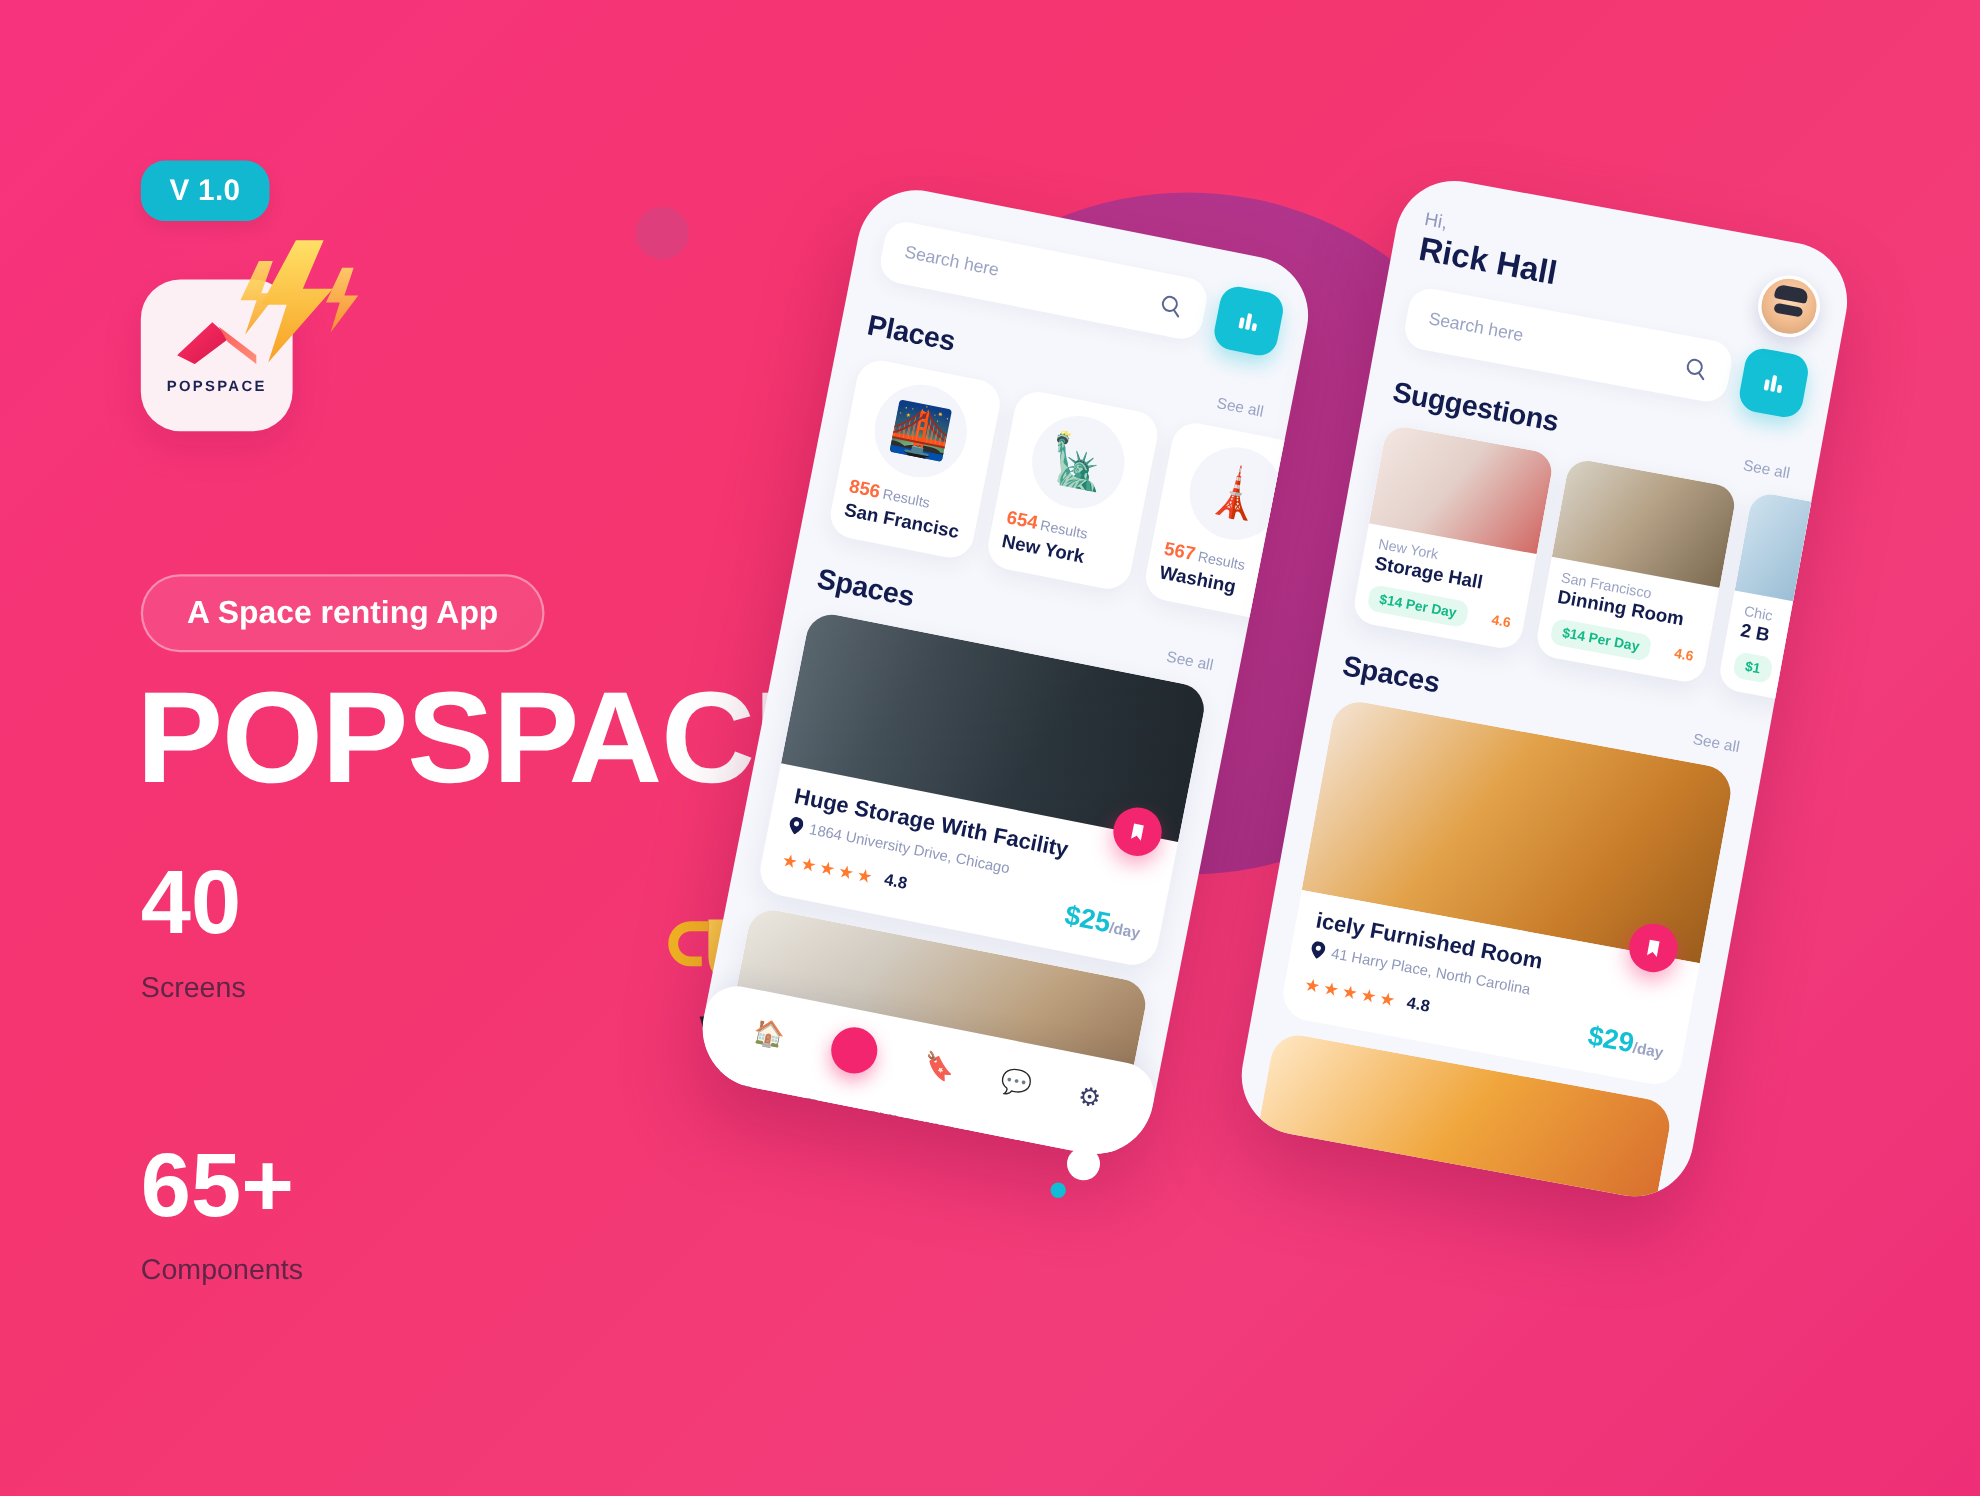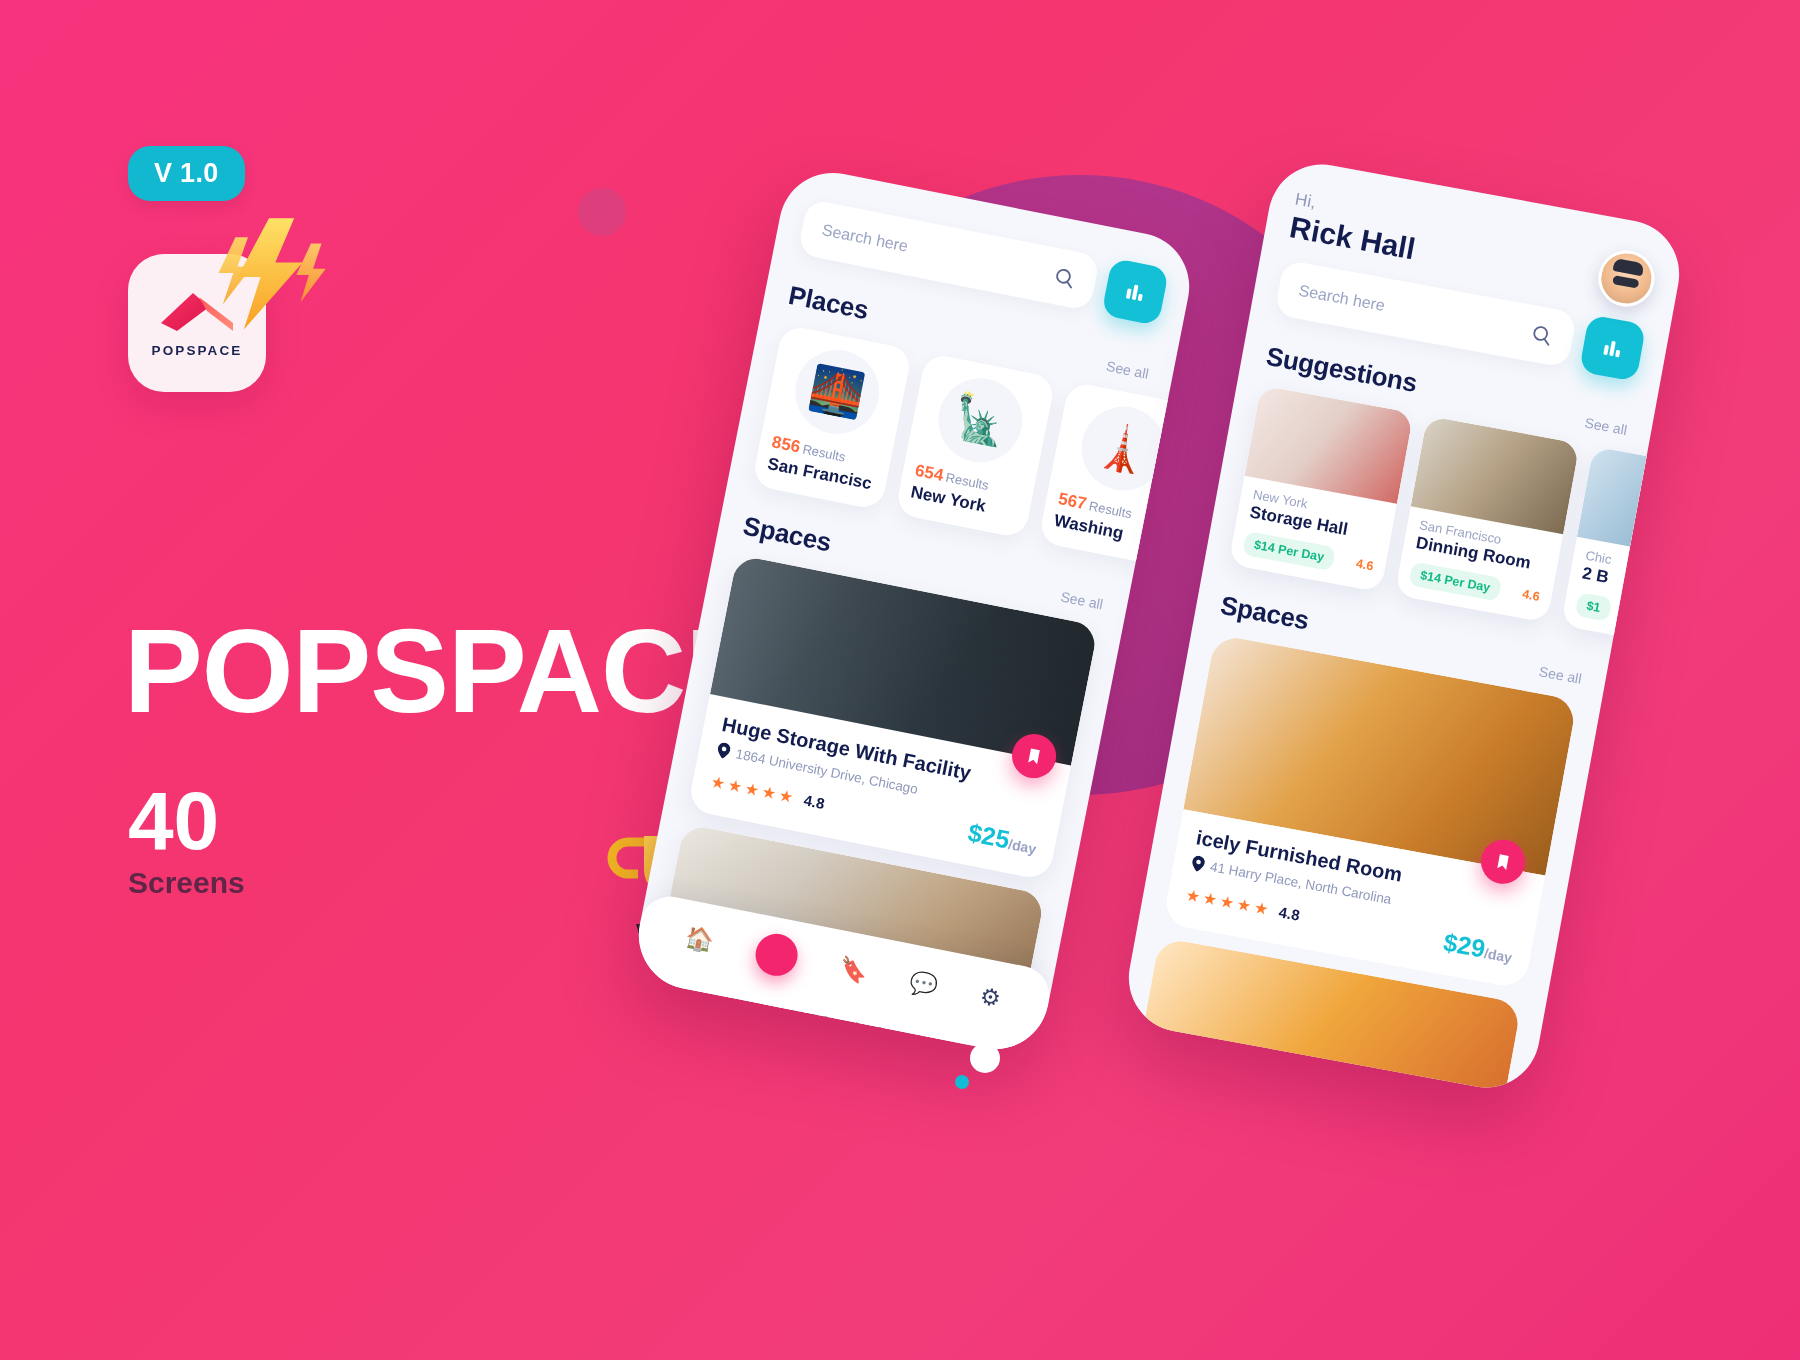--- a/index.html
+++ b/index.html
@@ -78,22 +78,22 @@
     position: absolute; left: -4px; top: 612px;
     color: #fff; font-size: 118px; font-weight: 800;
     letter-spacing: -1px; line-height: 1;
   }
 
   .stats { position: absolute; left: 0; top: 782px; display: flex; gap: 126px; flex-direction: column; }
   .stat-num {
     color: #fff; font-size: 82px; font-weight: 800; line-height: .95;
   }
   .stat-label {
-    margin-top: 6px; color: #5f2647;
-    font-size: 30px; font-weight: 700;
+    margin-top: 22px; color: #5f2647;
+    font-size: 26px; font-weight: 400;
   }
 
   .xd-badge {
     position: absolute; left: 0; top: 1048px;
     display: flex; align-items: center; gap: 18px;
     background: #fbc3d6; border-radius: 22px;
     padding: 16px 30px 16px 18px;
   }
   .xd-icon {
     width: 54px; height: 54px; border-radius: 15px;
@@ -287,27 +287,32 @@
             <stop offset="0%" stop-color="#ffe066"></stop>
               <stop offset="100%" stop-color="#f7a124"></stop>
           </linearGradient>
         </defs>
         <path d="M60 6 L30 62 L52 62 L36 112 L92 48 L66 48 L84 6 Z" fill="url(#bg1)"></path>
         <path d="M28 24 L12 58 L26 58 L16 88 L44 52 L30 52 L40 24 Z" fill="url(#bg1)" opacity=".9"></path>
         <path d="M100 30 L86 60 L98 60 L90 86 L114 54 L102 54 L110 30 Z" fill="url(#bg1)" opacity=".85"></path>
       </svg>
     </div>
 
+    <div class="tagline-pill">A Space renting App</div>
 
     <div class="brand-title">POPSPACE</div>
 
     <div class="stats">
       <div>
         <div class="stat-num">40</div>
         <div class="stat-label">Screens</div>
+      </div>
+      <div>
+        <div class="stat-num">65+</div>
+        <div class="stat-label">Components</div>
       </div>
     </div>
 
     <svg class="trophy" viewBox="0 0 130 140">
       <defs>
         <linearGradient id="tg" x1="0" y1="0" x2="1" y2="1">
           <stop offset="0%" stop-color="#ffd84d"></stop>
             <stop offset="100%" stop-color="#e8a81b"></stop>
         </linearGradient>
       </defs>

